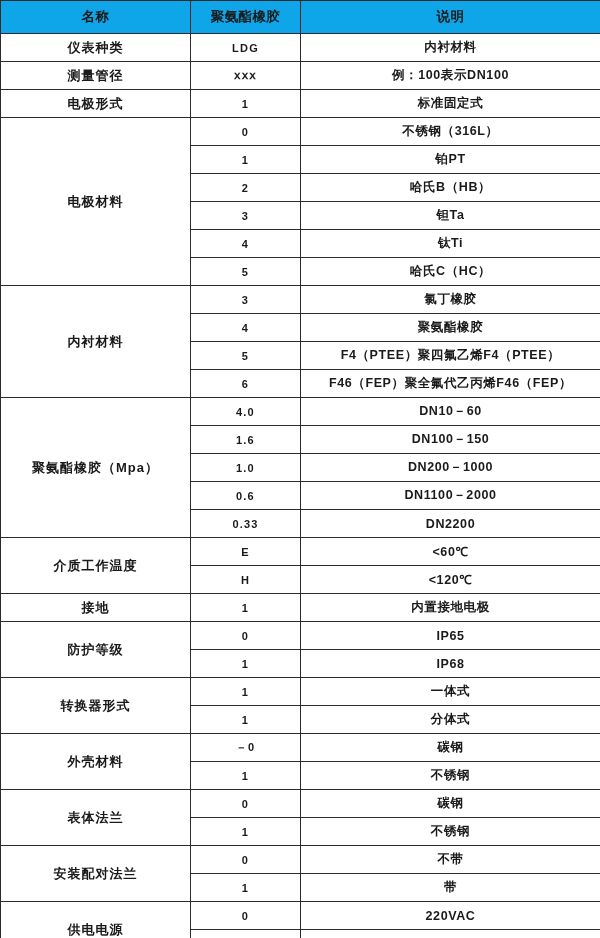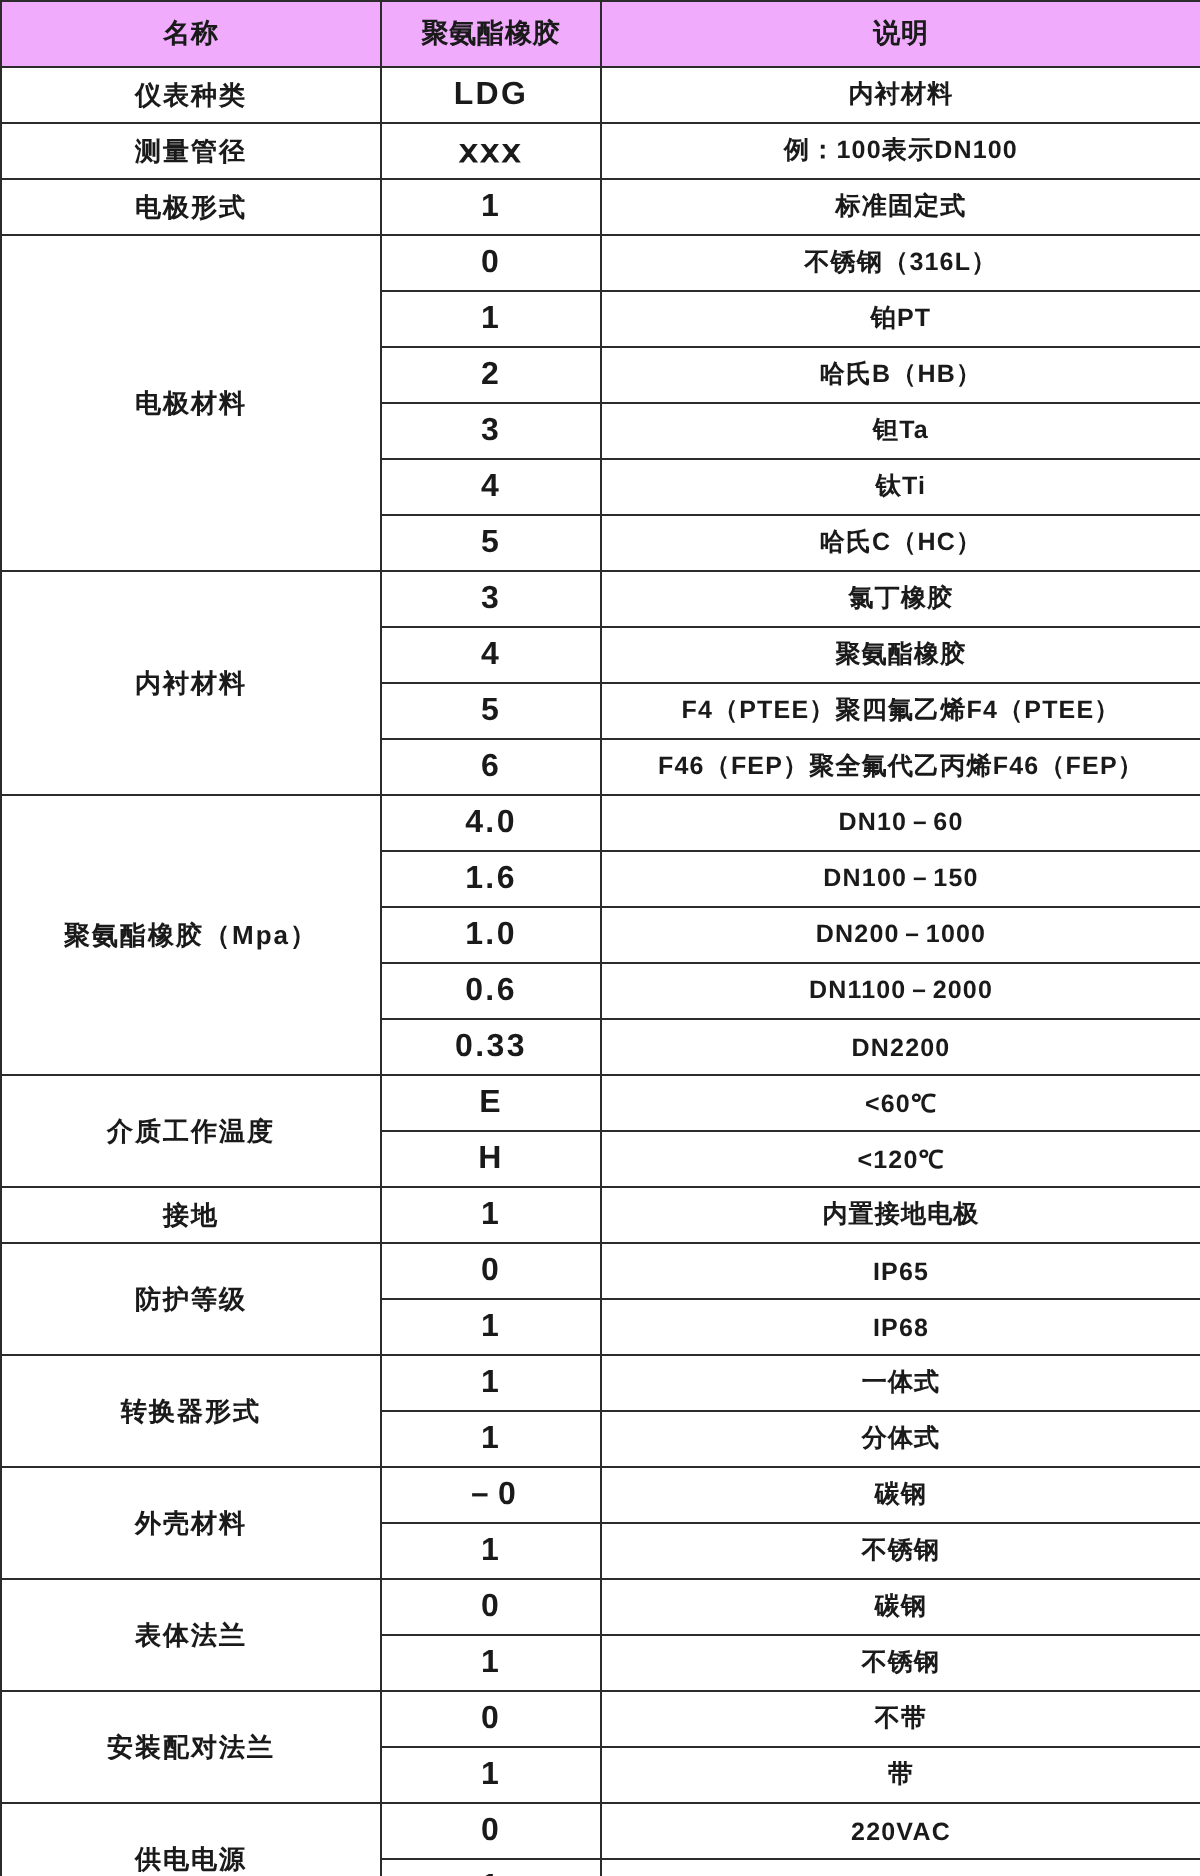--- a/index.html
+++ b/index.html
@@ -23,34 +23,34 @@
   .spec-table td {
     border: 1px solid #2b2b2b;
     text-align: center;
     vertical-align: middle;
     font-size: 12.5px;
     font-weight: bold;
     letter-spacing: 0.4px;
     padding: 0;
   }
   .spec-table thead th {
-    background: #f0abfc;
+    background: #0ea5e9;
     height: 32px;
     font-size: 13.5px;
   }
   col.c-name  { width: 190px; }
   col.c-code  { width: 110px; }
   col.c-desc  { width: 300px; }
 
   td.name {
     font-size: 13px;
     letter-spacing: 1px;
   }
   td.code {
-    font-size: 16px;
+    font-size: 11px;
     letter-spacing: 1.2px;
   }
   td.desc {
     font-size: 12.5px;
     letter-spacing: 0.6px;
   }
   tr.row { height: 28px; }
 </style>
 </head>
 <body>

